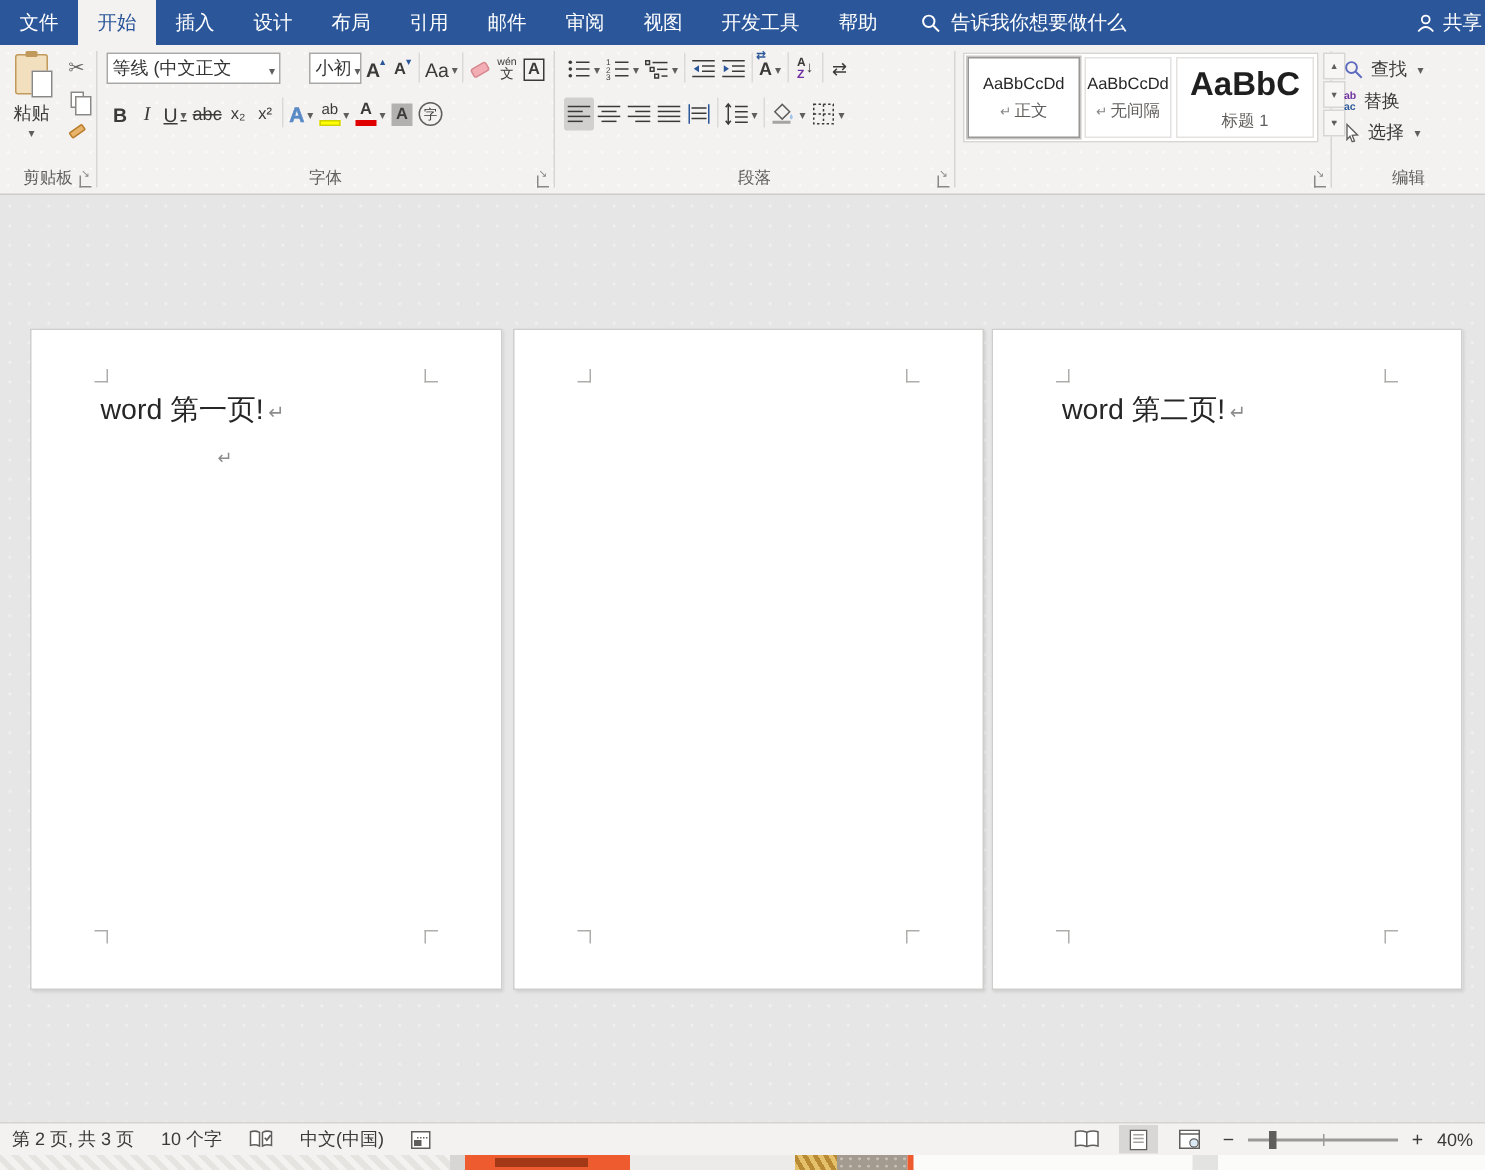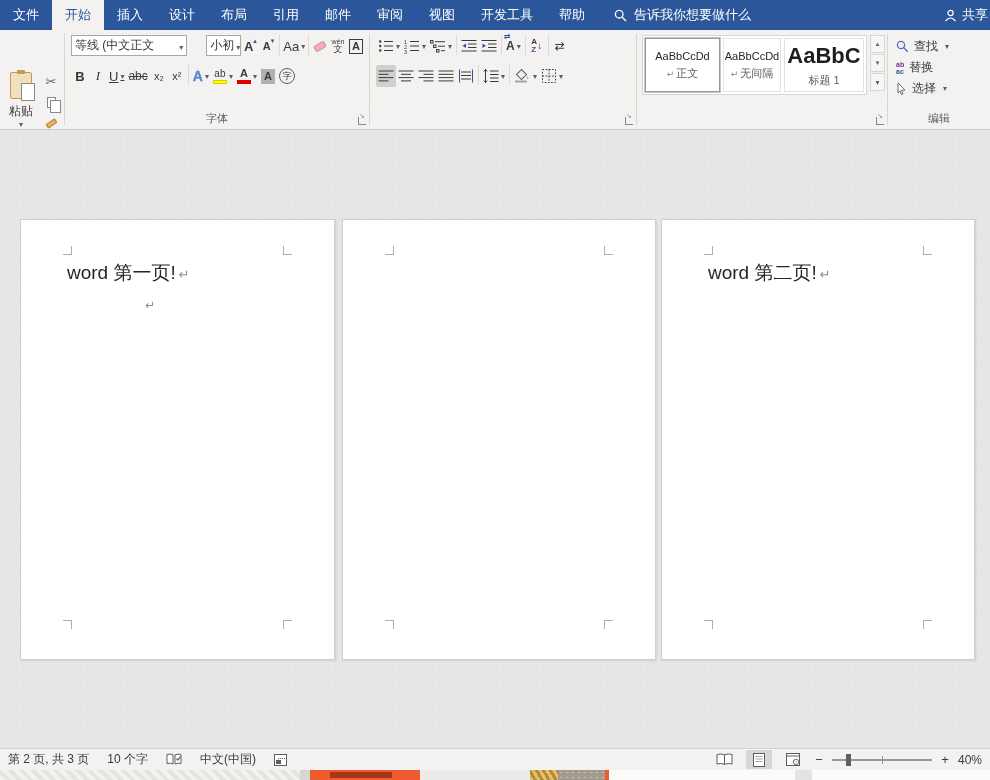--- a/index.html
+++ b/index.html
@@ -22,21 +22,21 @@
   .launcher { position:absolute; bottom:4px; right:3px; width:8px; height:8px; border-left:1px solid #8a8886; border-bottom:1px solid #8a8886; transform:rotate(0deg); }
   .launcher::after { content:"↘"; position:absolute; left:0px; top:-5px; font-size:7px; color:#8a8886; }
   .vsep { width:1px; background:#d8d6d3; margin:4px 0; flex:none; }
   .row { display:flex; align-items:flex-start; height:26px; }
   .btn { display:flex; align-items:center; justify-content:center; height:22px; min-width:18px; padding:0 2px; font-size:13px; color:#3b3a39; border-radius:2px; }
   .btn.sel { background:#d2d0ce; }
   .caret::after { content:"▾"; font-size:8px; color:#605e5c; margin-left:2px; }
   .isep { width:1px; height:20px; background:#dcdad7; margin:0 2px; }
 
   
-  .grp.clipboard { width:64px;margin-top:36px; }
+  .grp.clipboard { width:64px; }
   .paste-btn { position:absolute; left:4px; top:6px; width:34px; height:72px; display:flex; flex-direction:column; align-items:center; border-radius:2px; }
   .clip-icon { width:22px; height:27px; background:#f2dfbe; border:1px solid #c19a5b; border-radius:2px; position:relative; }
   .clip-icon .clip-top { position:absolute; left:6px; top:-3px; width:8px; height:4px; background:#c19a5b; border-radius:1px; }
   .clip-icon .clip-page { position:absolute; right:-4px; bottom:-3px; width:14px; height:18px; background:#fff; border:1px solid #8a8886; }
   .paste-label { font-size:12px; color:#3b3a39; margin-top:4px; }
   .paste-caret { font-size:8px; color:#605e5c; }
   .mini-col { position:absolute; left:42px; top:6px; display:flex; flex-direction:column; gap:3px; }
   .mini-btn { width:18px; height:18px; display:flex; align-items:center; justify-content:center; }
   .scissors::after { content:"✂"; color:#666; font-size:13px; }
   .copy-ic { width:9px; height:11px; border:1px solid #8a8886; background:#fff; position:relative; }
@@ -410,36 +410,37 @@
           </svg>
       </div>
       <div class="btn caret">
         <svg class="ic" width="16" height="16" viewBox="0 0 16 16">
             <rect x="1.5" y="1.5" width="13" height="13" fill="none" stroke="#3b3a39" stroke-dasharray="1.6,1.6"></rect>
             <line x1="8" y1="1.5" x2="8" y2="14.5" stroke="#3b3a39" stroke-dasharray="1.6,1.6"></line>
             <line x1="1.5" y1="8" x2="14.5" y2="8" stroke="#3b3a39" stroke-dasharray="1.6,1.6"></line>
           </svg>
       </div>
     </div>
+    <div class="grp-label">段落</div>
     <div class="launcher"></div>
   </div>
   <div class="vsep"></div>
 
   <div class="grp styles">
     <div style="display:flex; align-items:flex-start;">
       <div class="styles-panel">
         <div class="style-card sel" style="width:75px">
           <div class="style-prev">AaBbCcDd</div>
           <div class="style-name"><span class="mk">↵</span><span>正文</span></div>
         </div>
         <div class="style-card" style="width:58px">
           <div class="style-prev">AaBbCcDd</div>
           <div class="style-name"><span class="mk">↵</span><span>无间隔</span></div>
         </div>
-        <div class="style-card" style="width:80px">
+        <div class="style-card" style="width:92px">
           <div class="style-prev big">AaBbC</div>
           <div class="style-name"><span>标题 1</span></div>
         </div>
       </div>
       <div class="style-arrows">
         <div class="sarrow">▴</div>
         <div class="sarrow">▾</div>
         <div class="sarrow more">
             <span style="border-top:1px solid #605e5c">▾</span>
           </div>

